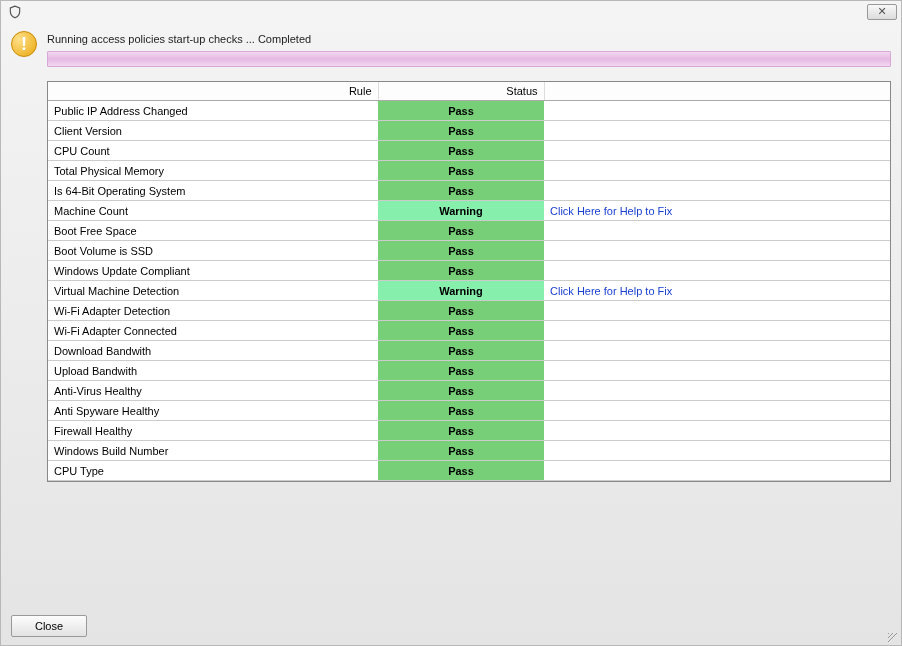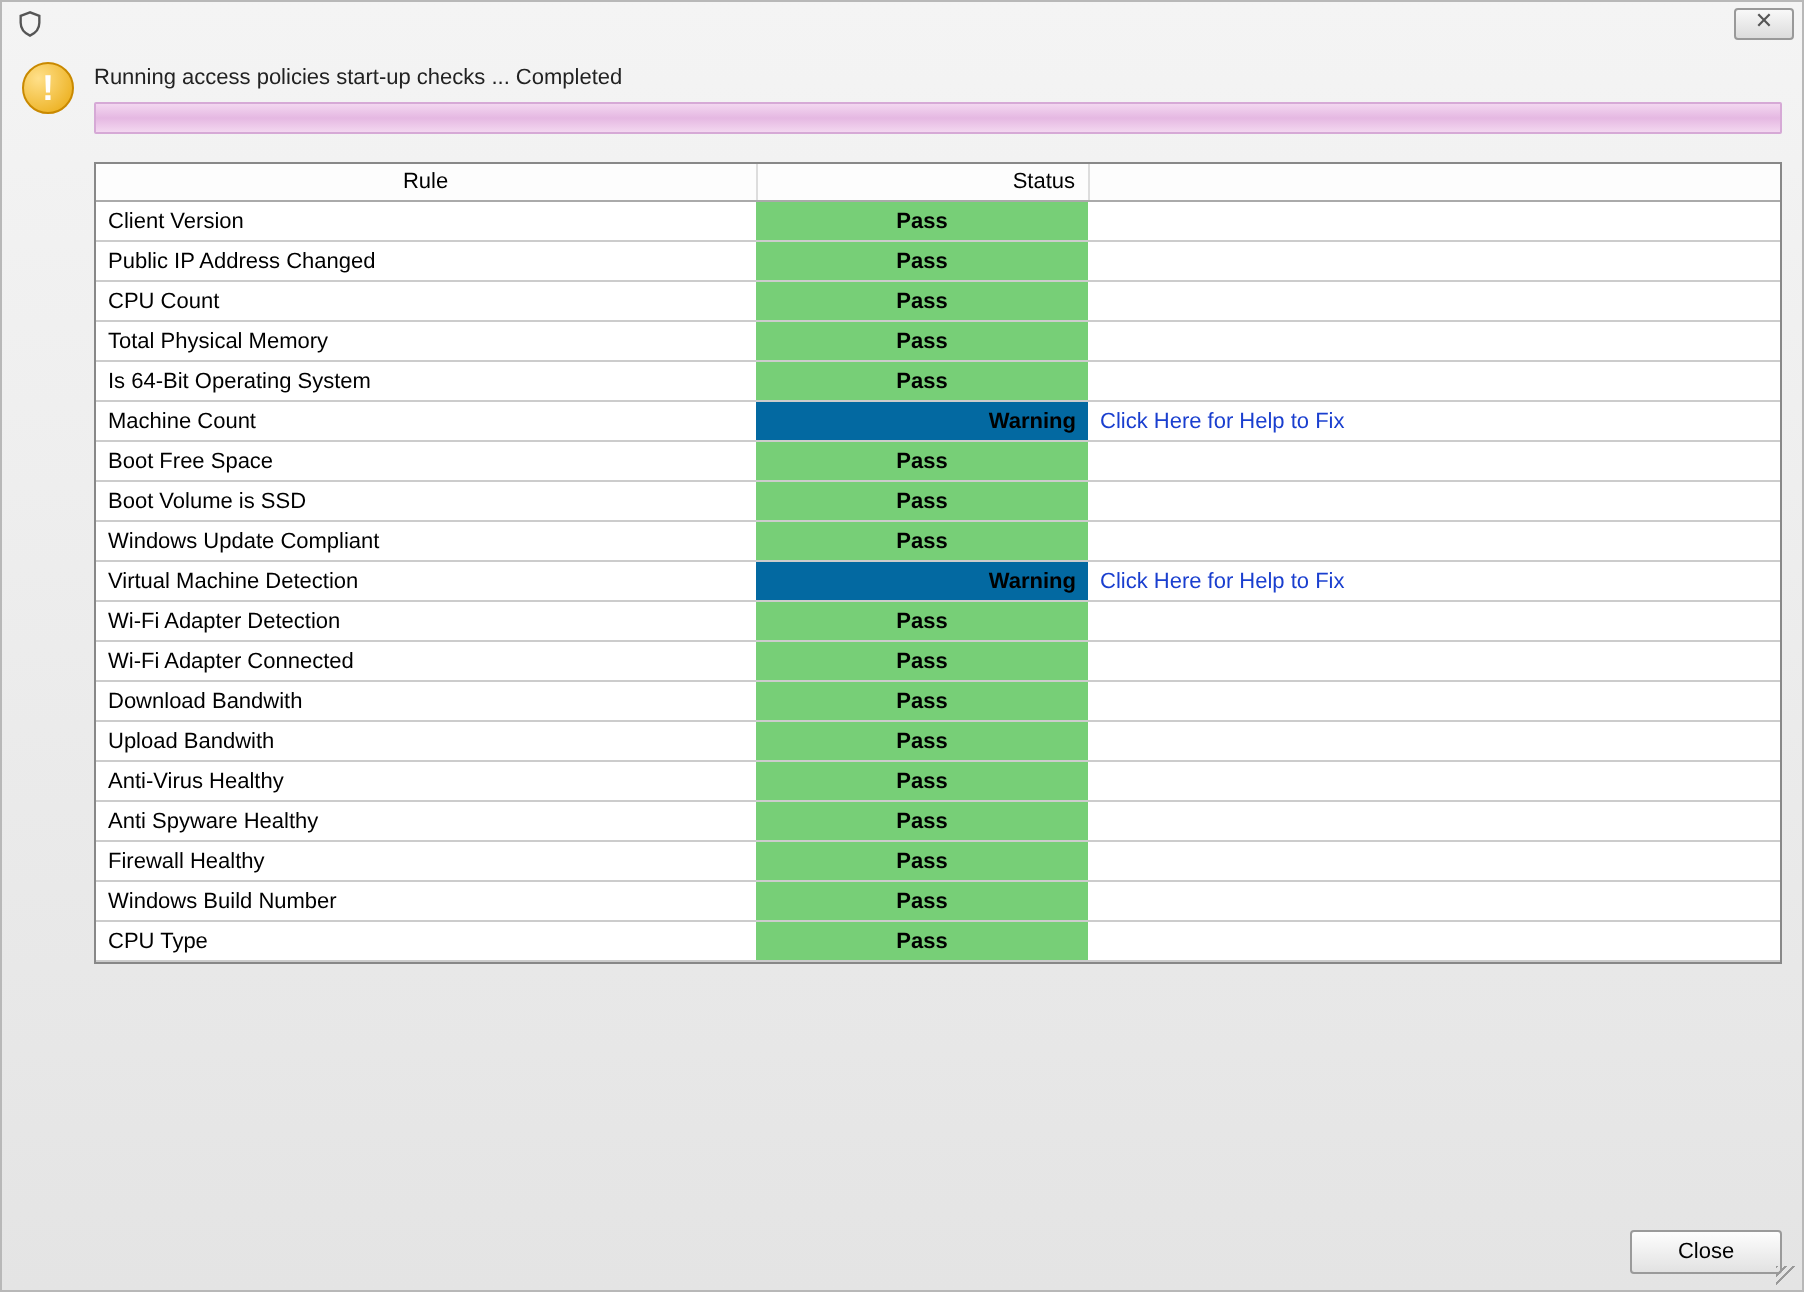--- a/index.html
+++ b/index.html
@@ -87,21 +87,21 @@
       margin-left: 36px;
       background: #fff;
       border: 1px solid #888;
     }
     table {
       width: 100%;
       border-collapse: collapse;
       font-size: 11px;
     }
     th {
-      text-align: center;
+      text-align: right;
       font-weight: normal;
       background: #fdfdfd;
       border-bottom: 1px solid #aaa;
       border-right: 1px solid #ddd;
       padding: 3px 6px;
       height: 18px;
     }
     th:last-child { border-right: none; }
     td {
       border-bottom: 1px solid #ccc;
@@ -111,30 +111,30 @@
     }
     .col-rule { width: 330px; }
     .col-status { width: 166px; text-align: right; }
     .col-action { }
     .status-pass {
       background: #77cf77;
       font-weight: bold;
       text-align: center;
     }
     .status-warning {
-      background: #0369a1;
+      background: #86efac;
       font-weight: bold;
+      text-align: center;
     }
     .help-link {
       color: #1a3fcf;
       cursor: pointer;
     }
     .footer {
       display: flex;
-      justify-content: flex-end;
       padding: 8px 10px;
     }
     .close-btn {
       width: 76px;
       height: 22px;
       background: linear-gradient(#fdfdfd, #e2e2e2);
       border: 1px solid #9a9a9a;
       border-radius: 2px;
       font-size: 11px;
       cursor: pointer;
@@ -177,26 +177,26 @@
       <table>
         <thead>
           <tr>
             <th class="col-rule">Rule</th>
             <th class="col-status">Status</th>
             <th class="col-action"></th>
           </tr>
         </thead>
         <tbody id="table-body">
             <tr>
+              <td class="col-rule">Public IP Address Changed</td>
+              <td class="col-status status-pass">Pass</td>
+              <td class="col-action"></td>
+            </tr>
+            <tr>
               <td class="col-rule">Client Version</td>
-              <td class="col-status status-pass">Pass</td>
-              <td class="col-action"></td>
-            </tr>
-            <tr>
-              <td class="col-rule">Public IP Address Changed</td>
               <td class="col-status status-pass">Pass</td>
               <td class="col-action"></td>
             </tr>
             <tr>
               <td class="col-rule">CPU Count</td>
               <td class="col-status status-pass">Pass</td>
               <td class="col-action"></td>
             </tr>
             <tr>
               <td class="col-rule">Total Physical Memory</td>

